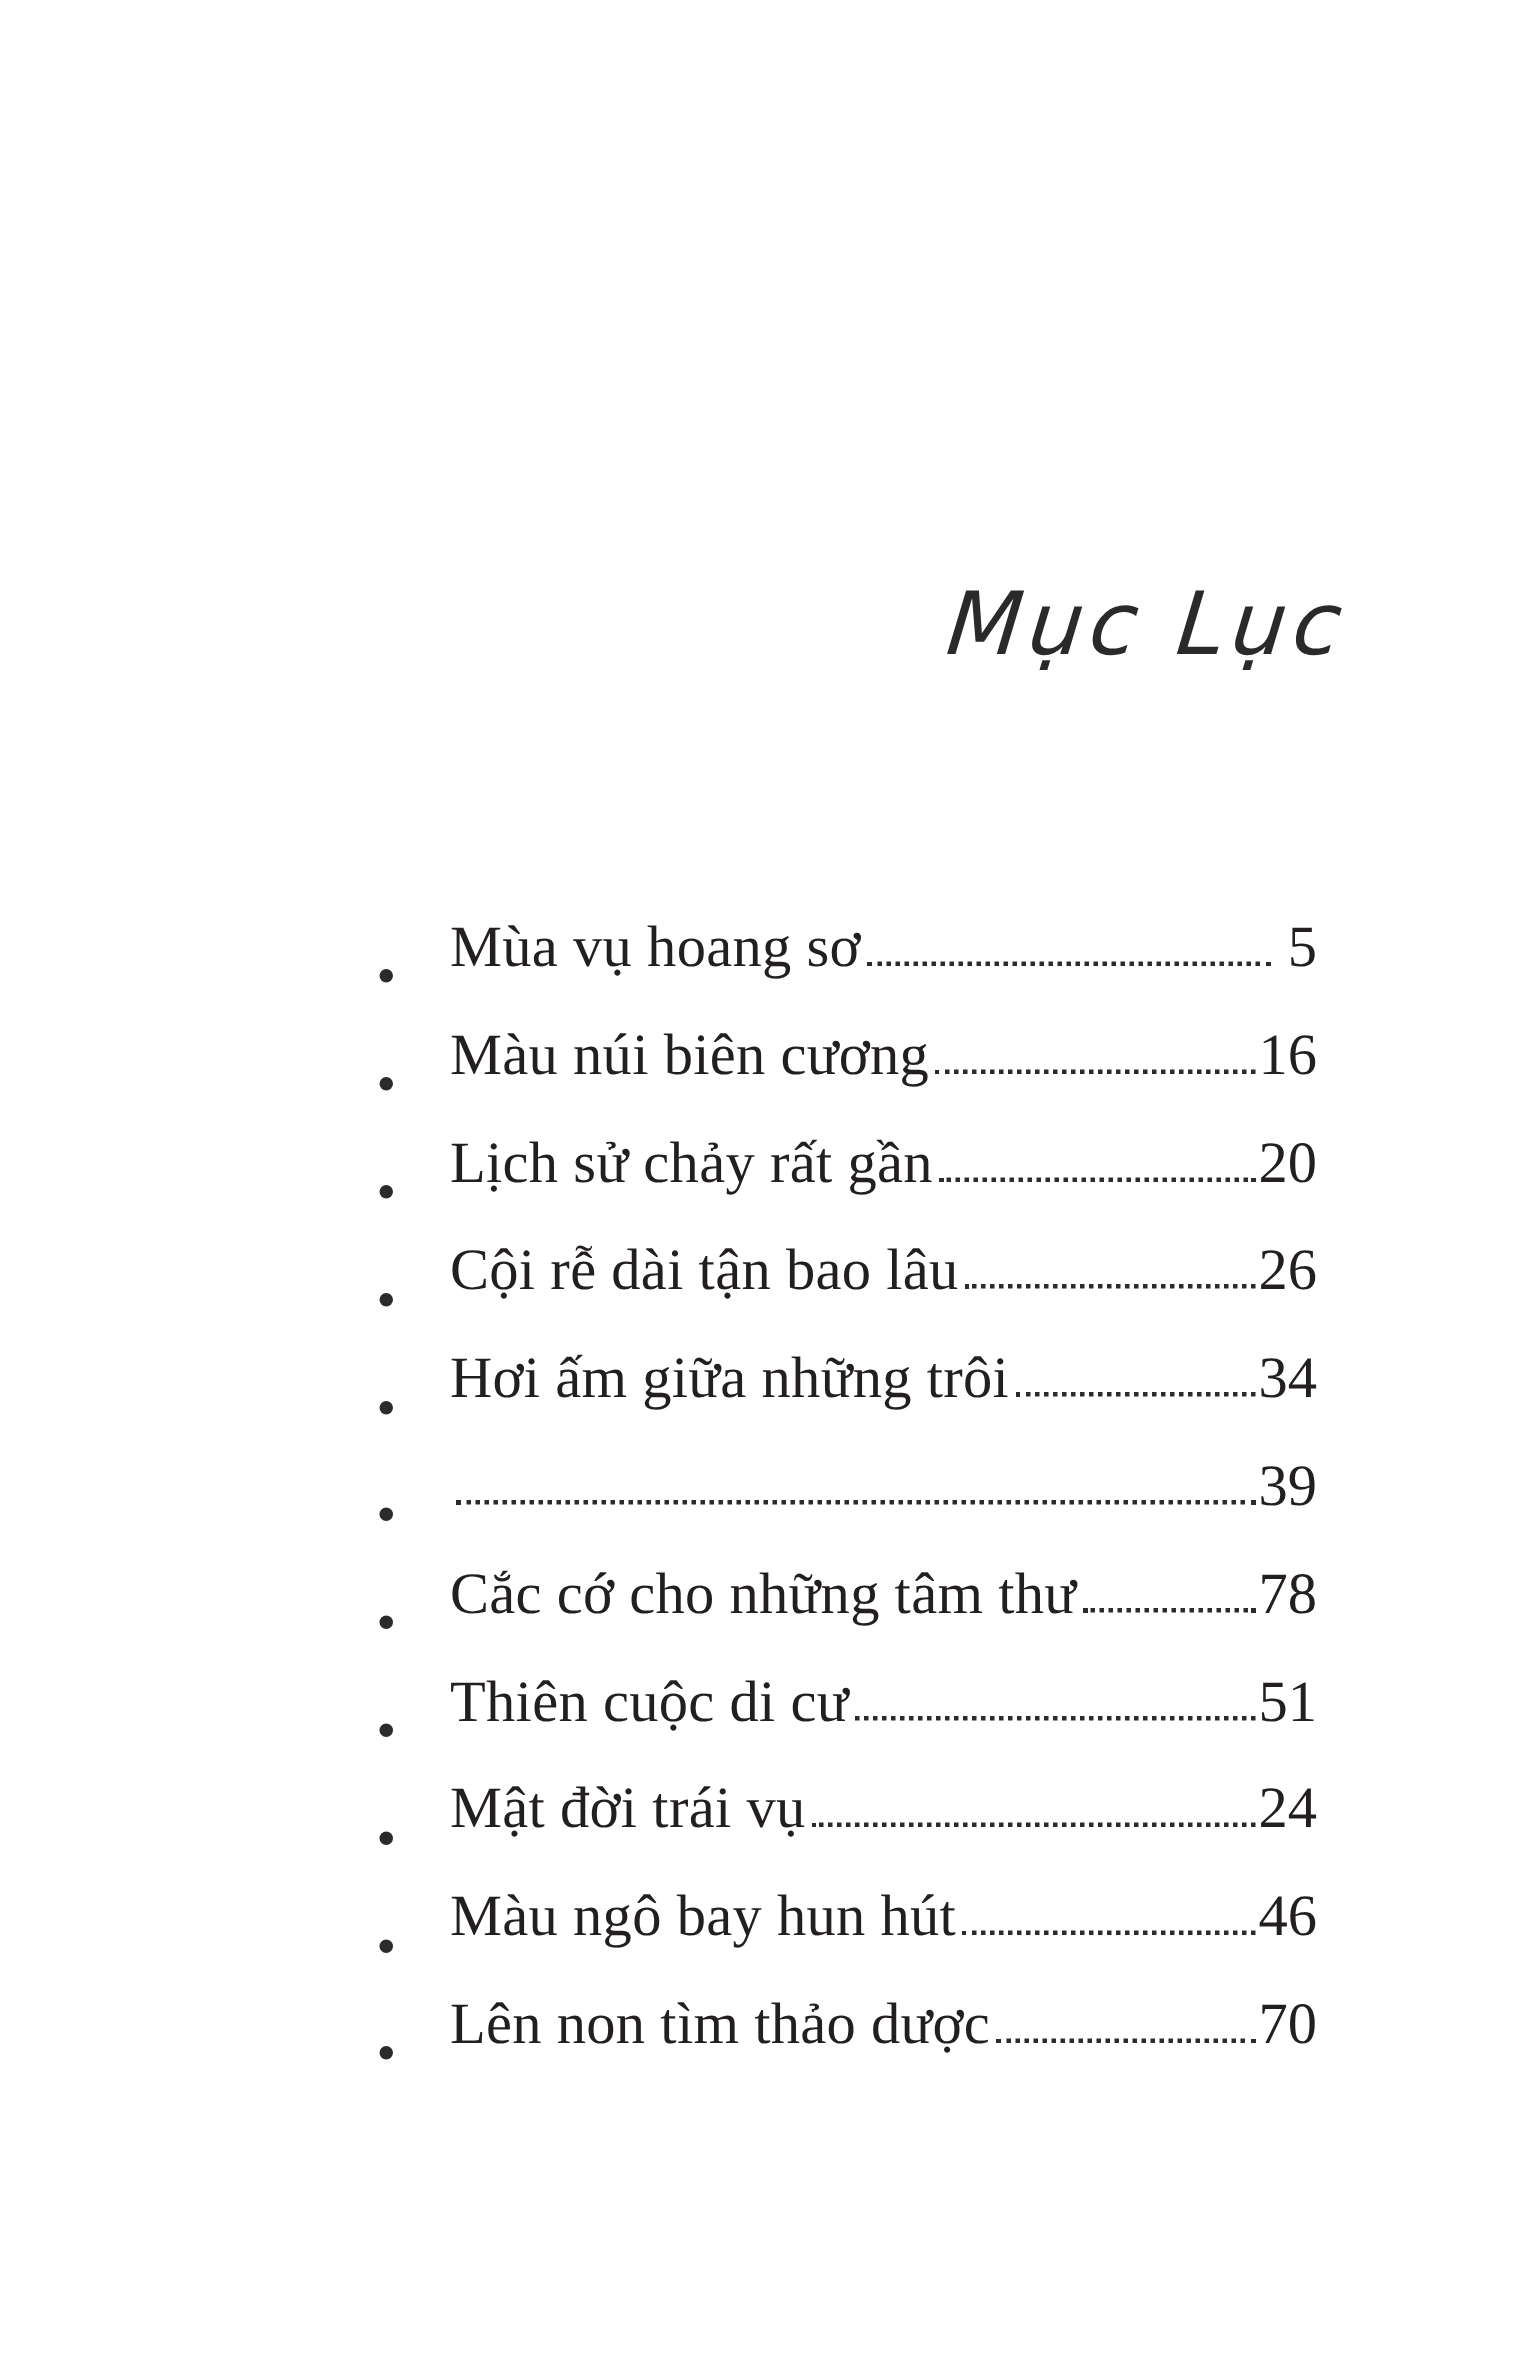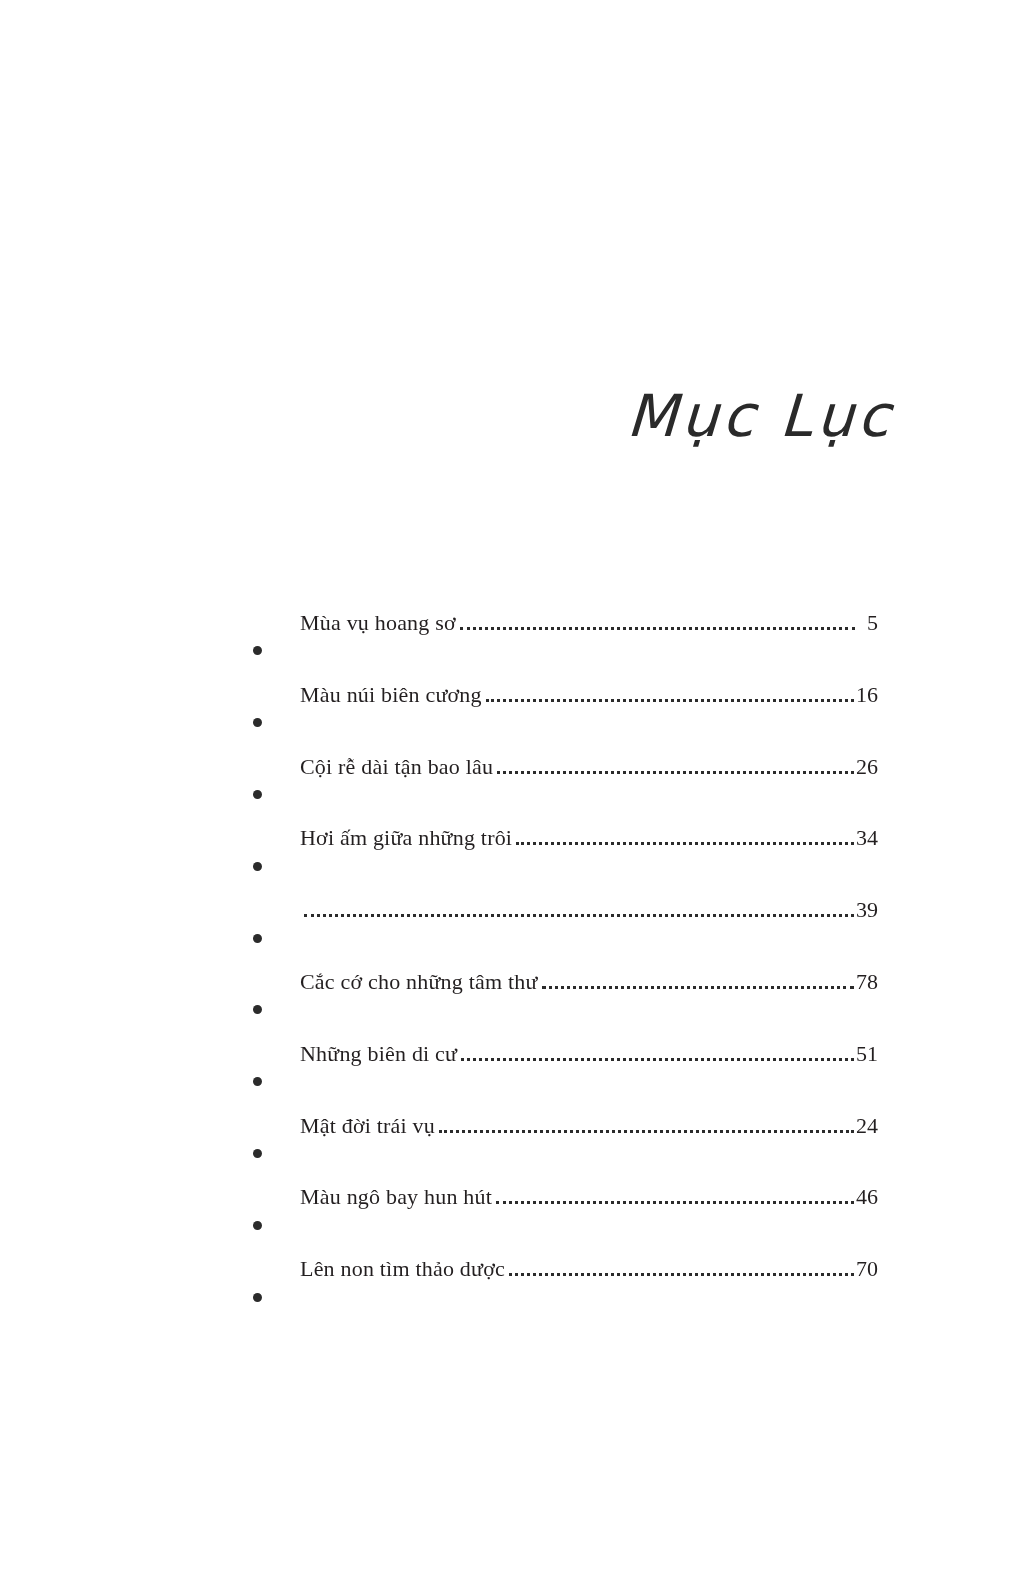--- a/index.html
+++ b/index.html
@@ -33,21 +33,21 @@
     top: 612px;
     width: 630px;
     list-style: none;
     margin: 0;
     padding: 0;
   }
   .toc-row {
     display: flex;
     align-items: baseline;
     height: 71.8px;
-    font-size: 22px;
+    font-size: 39px;
     line-height: 1;
   }
   .bullet-cell {
     width: 52px;
     flex: 0 0 52px;
     align-self: center;
     display: flex;
     align-items: center;
   }
   .bullet-dot {
@@ -99,20 +99,28 @@
           <span class="bullet-dot"></span>
         </span>
       <span class="entry-title">Màu núi biên cương</span>
       <span class="leader"></span>
       <span class="page-num">16</span>
     </li>
     <li class="toc-row">
       <span class="bullet-cell">
           <span class="bullet-dot"></span>
         </span>
+      <span class="entry-title">Lịch sử chảy rất gần</span>
+      <span class="leader"></span>
+      <span class="page-num">20</span>
+    </li>
+    <li class="toc-row">
+      <span class="bullet-cell">
+          <span class="bullet-dot"></span>
+        </span>
       <span class="entry-title">Cội rễ dài tận bao lâu</span>
       <span class="leader"></span>
       <span class="page-num">26</span>
     </li>
     <li class="toc-row">
       <span class="bullet-cell">
           <span class="bullet-dot"></span>
         </span>
       <span class="entry-title">Hơi ấm giữa những trôi</span>
       <span class="leader"></span>
@@ -130,21 +138,21 @@
           <span class="bullet-dot"></span>
         </span>
       <span class="entry-title">Cắc cớ cho những tâm thư</span>
       <span class="leader"></span>
       <span class="page-num">78</span>
     </li>
     <li class="toc-row">
       <span class="bullet-cell">
           <span class="bullet-dot"></span>
         </span>
-      <span class="entry-title">Những biên di cư</span>
+      <span class="entry-title">Thiên cuộc di cư</span>
       <span class="leader"></span>
       <span class="page-num">51</span>
     </li>
     <li class="toc-row">
       <span class="bullet-cell">
           <span class="bullet-dot"></span>
         </span>
       <span class="entry-title">Mật đời trái vụ</span>
       <span class="leader"></span>
       <span class="page-num">24</span>

